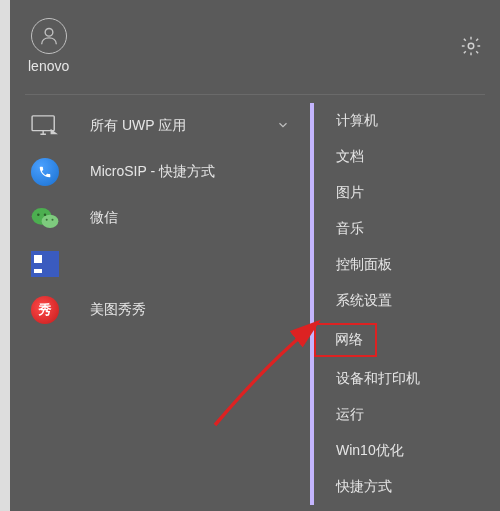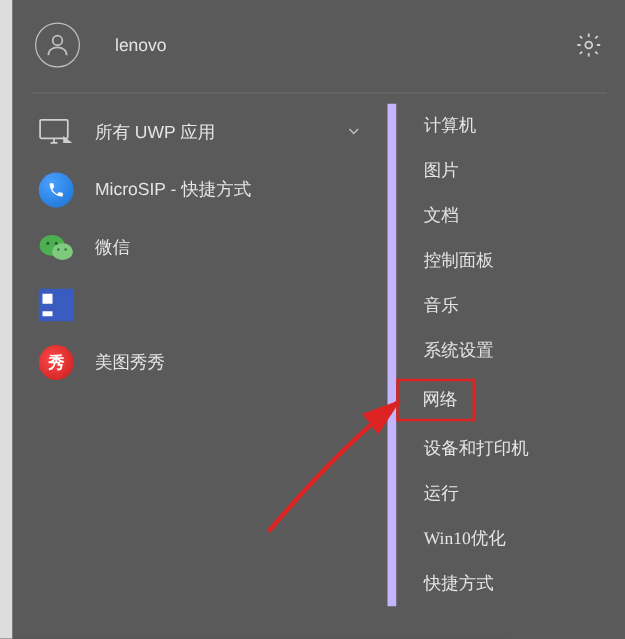--- a/index.html
+++ b/index.html
@@ -31,21 +31,22 @@
     }
     .header {
       display: flex;
       align-items: center;
       padding: 18px 18px 18px 18px;
       justify-content: space-between;
     }
     .user-area {
       display: flex;
       align-items: center;
-      gap: 28px;
+      gap: 4px;
+      flex-direction: column;
     }
     .avatar {
       width: 36px;
       height: 36px;
       border-radius: 50%;
       border: 1.5px solid #c0c0c0;
       display: flex;
       align-items: center;
       justify-content: center;
     }
@@ -66,45 +67,44 @@
       display: flex;
       padding-left: 10px;
     }
     .left-col {
       width: 290px;
     }
     .app-item {
       display: flex;
       align-items: center;
       padding: 8px 10px;
-      gap: 16px;
+      gap: 30px;
       cursor: pointer;
     }
     .app-icon {
       width: 30px;
       height: 30px;
       display: flex;
       align-items: center;
       justify-content: center;
       flex-shrink: 0;
     }
     .app-label {
       flex: 1;
       color: #e5e5e5;
       font-size: 14px;
     }
     .chevron {
       color: #c0c0c0;
       margin-right: 10px;
     }
     .right-col {
-      border-left: 7px solid #c4b5fd;
+      border-left: 4px solid #c4b5fd;
       padding-left: 0;
       flex: 1;
-      font-family: Liberation Serif, serif;
     }
     .menu-item {
       padding: 9px 0 9px 22px;
       color: #e5e5e5;
       font-size: 14px;
       cursor: pointer;
     }
     .highlighted {
       border: 2.5px solid #d22;
       padding: 6px 12px 6px 19px;
@@ -245,24 +245,24 @@
         <div class="app-icon">
             <div class="ic-meitu">秀</div>
           </div>
         <span class="app-label">美图秀秀</span>
       </div>
 
     </div>
 
     <div class="right-col">
       <div class="menu-item"><span>计算机</span></div>
+      <div class="menu-item"><span>文档</span></div>
       <div class="menu-item"><span>图片</span></div>
-      <div class="menu-item"><span>文档</span></div>
+      <div class="menu-item"><span>音乐</span></div>
       <div class="menu-item"><span>控制面板</span></div>
-      <div class="menu-item"><span>音乐</span></div>
       <div class="menu-item"><span>系统设置</span></div>
       <div class="menu-item" style="padding:4px 0 4px 0;">
         <span class="highlighted">网络</span>
       </div>
       <div class="menu-item"><span>设备和打印机</span></div>
       <div class="menu-item"><span>运行</span></div>
       <div class="menu-item"><span>Win10优化</span></div>
       <div class="menu-item"><span>快捷方式</span></div>
     </div>
   </div>

